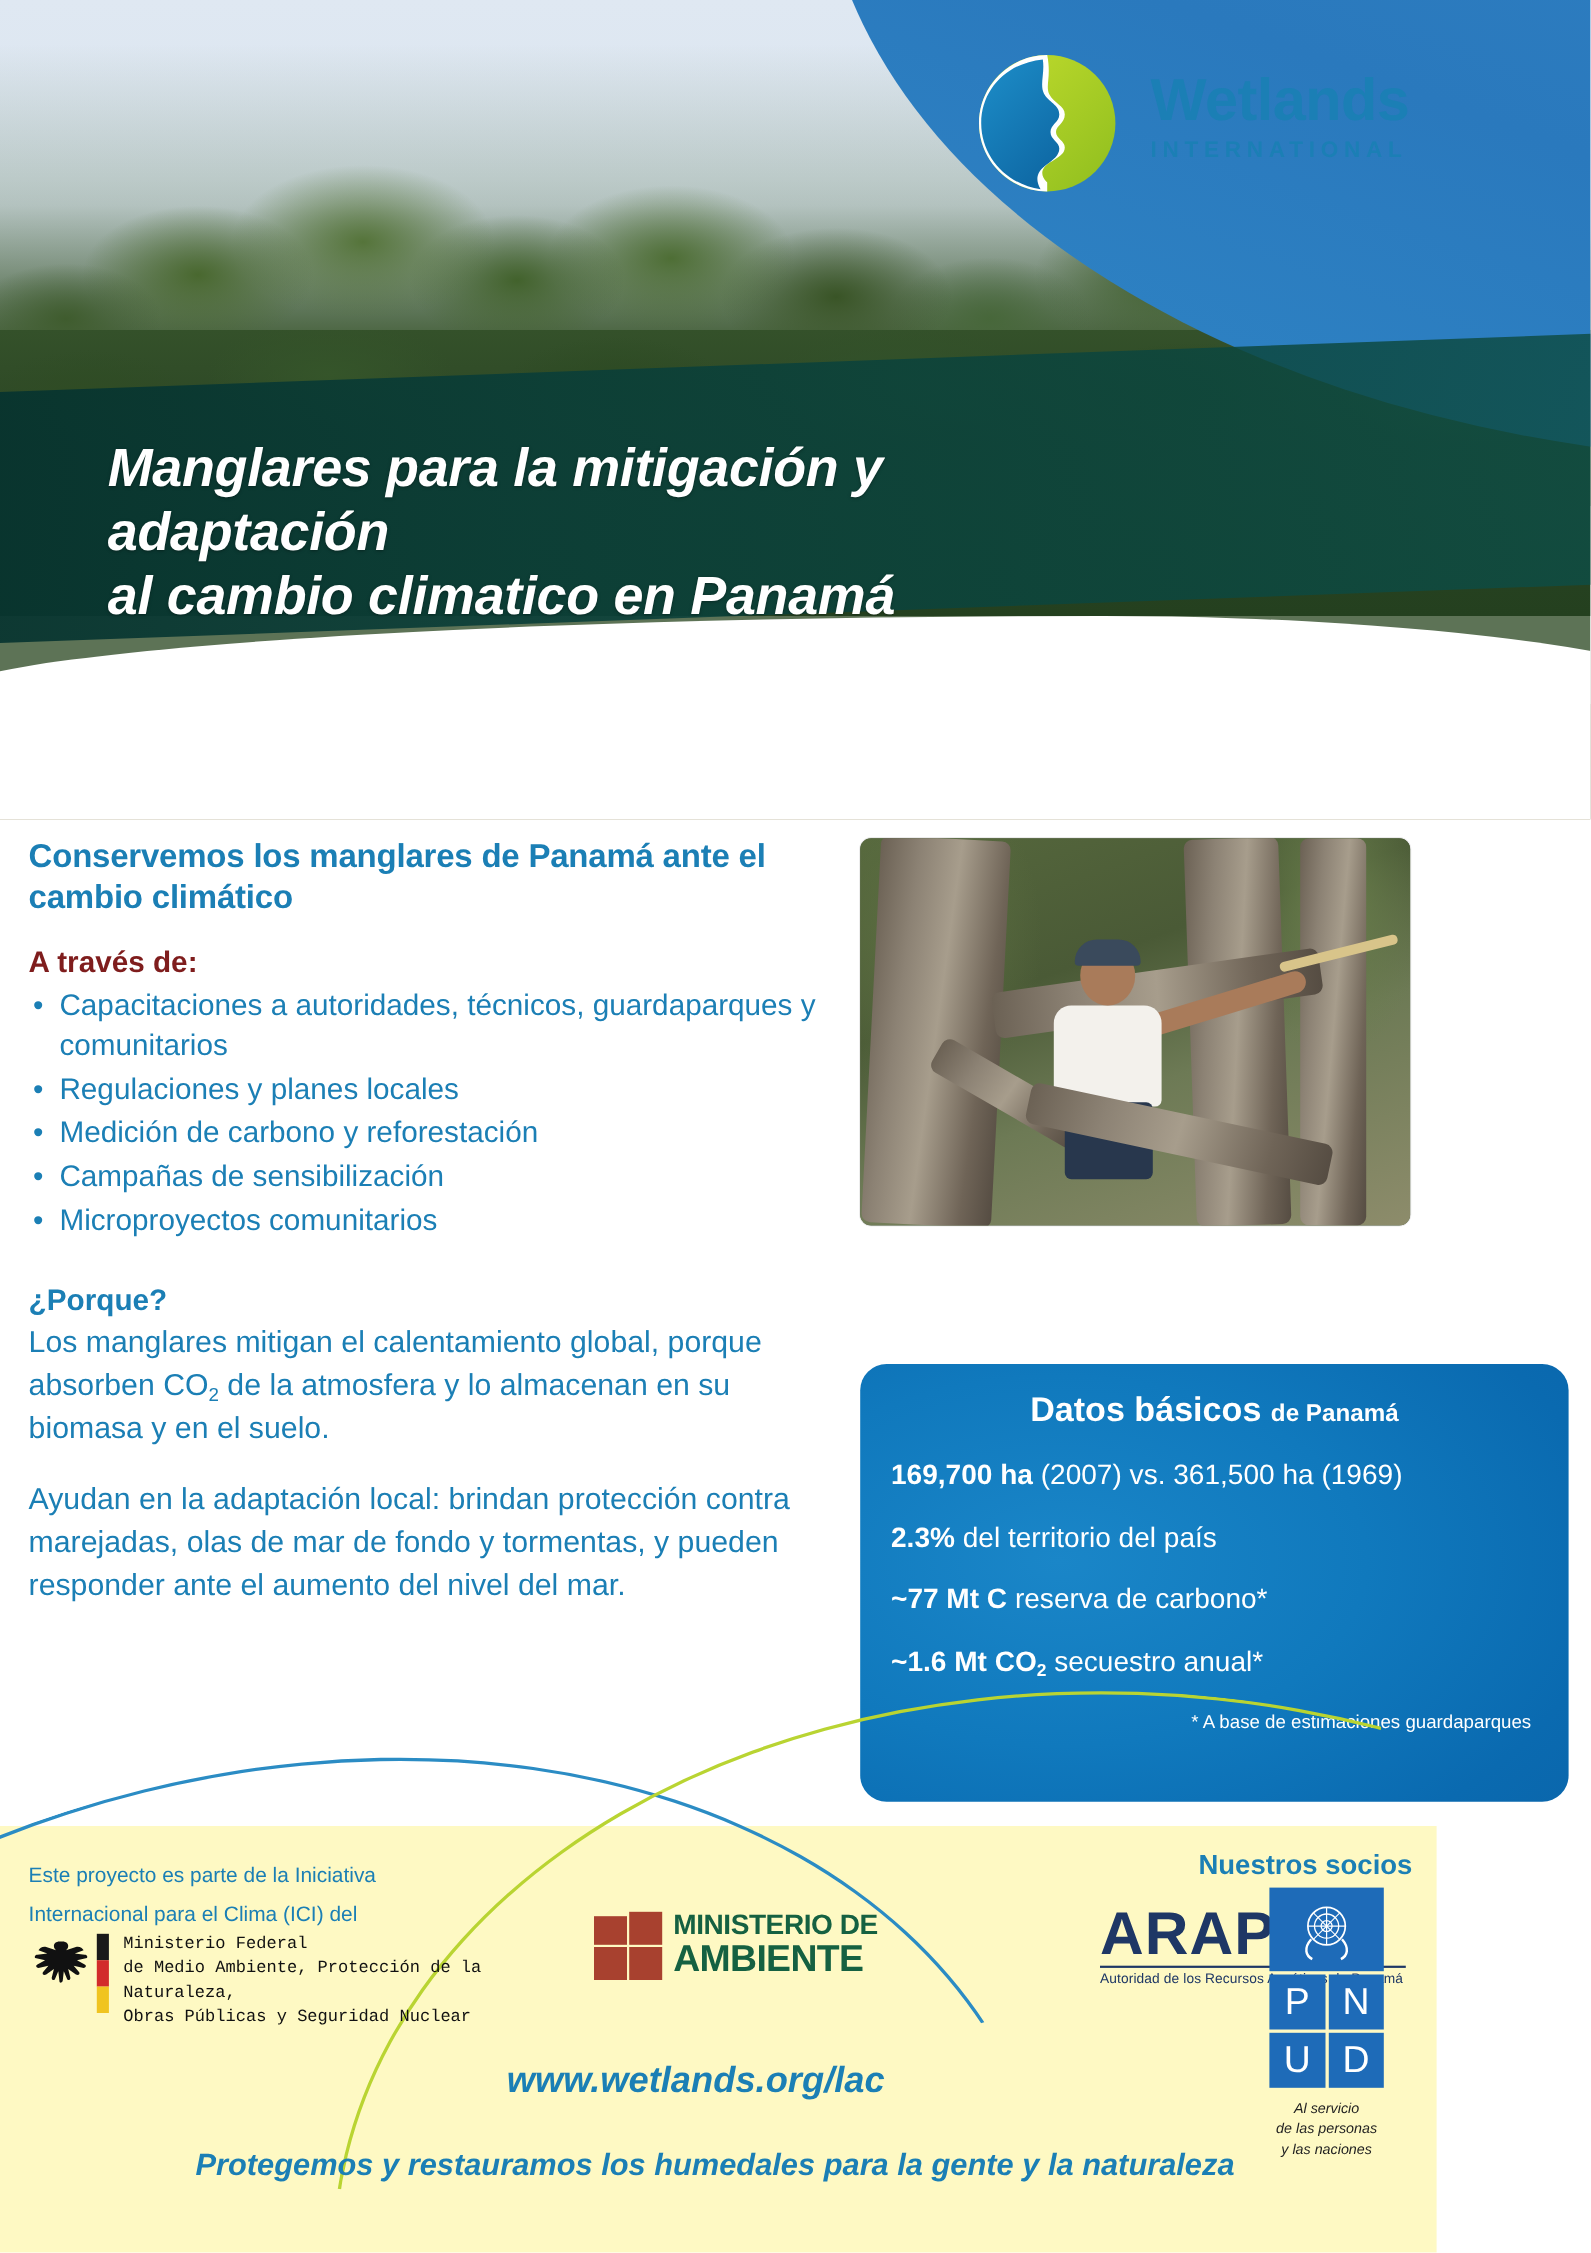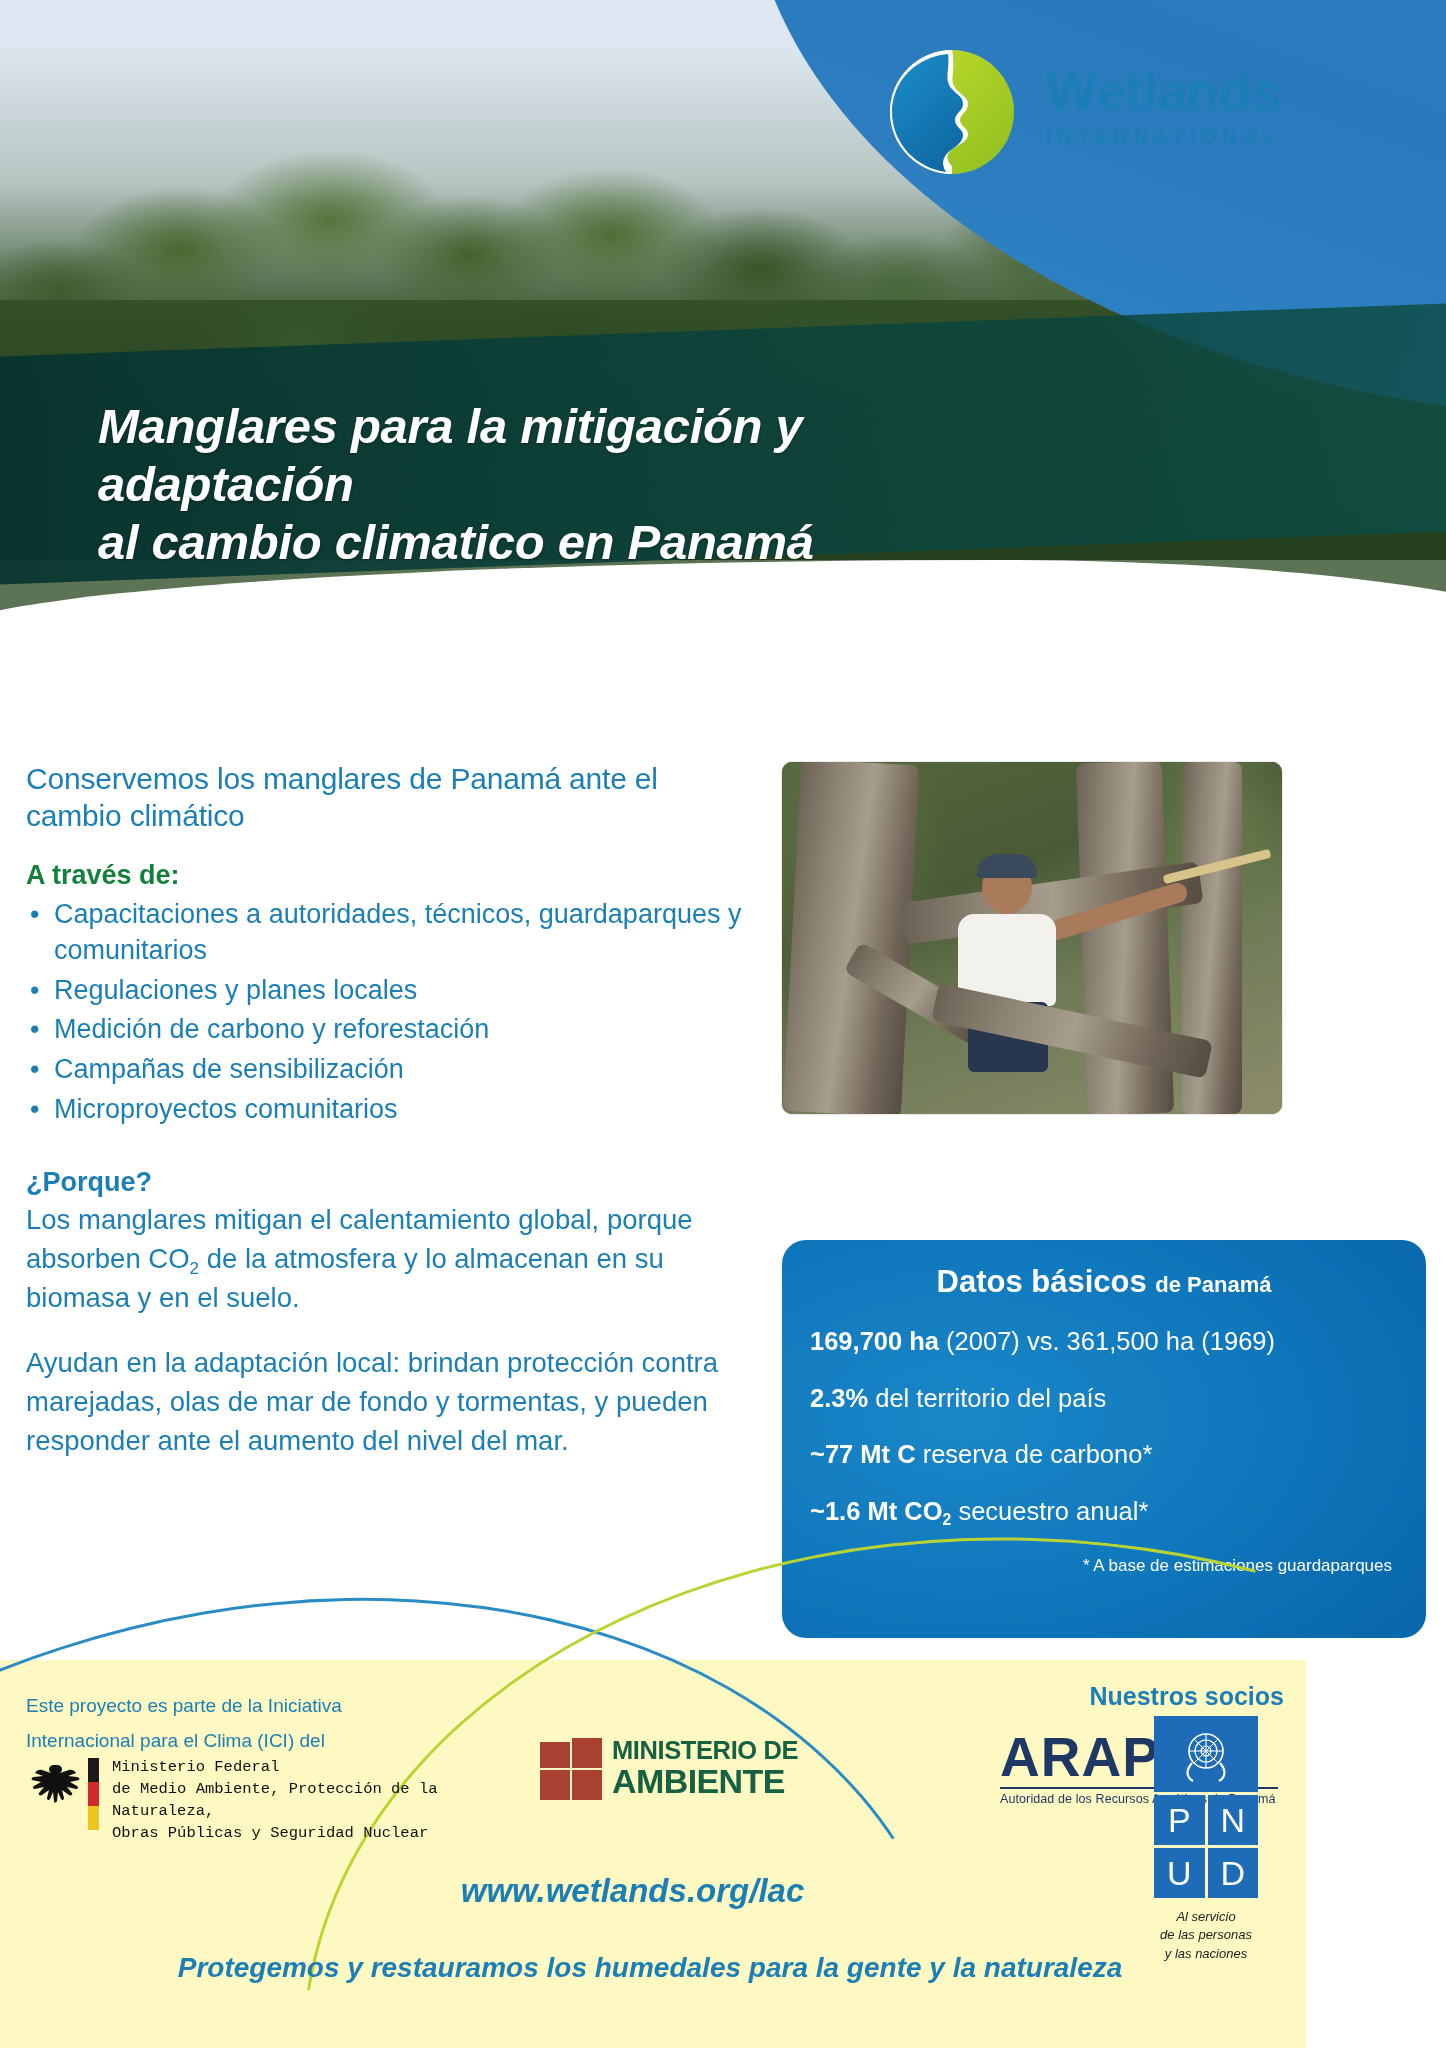--- a/index.html
+++ b/index.html
@@ -92,23 +92,23 @@
   .logo-word {
     color:#1b7fb5; font-size:54px; font-weight:bold; letter-spacing:-0.5px; line-height:1;
   }
   .logo-sub {
     color:#1b7fb5; font-size:20.5px; font-weight:bold; letter-spacing:5.2px; margin-top:7px;
   }
 
   
   .left-col { position:absolute; left:26px; top:760px; width:720px; }
   .h-blue {
-    color:#1b7fb5; font-weight:normal; font-size:30px; line-height:1.24; letter-spacing:-0.2px;
-  }
-  .sub-blue { color:#15803d; font-weight:bold; font-size:27px; margin-top:26px; }
+    color:#1b7fb5; font-weight:bold; font-size:30px; line-height:1.24; letter-spacing:-0.2px;
+  }
+  .sub-blue { color:#7f1d1d; font-weight:bold; font-size:27px; margin-top:26px; }
   .bullets { margin-top:6px; }
   .bullet {
     color:#1b7fb5; font-size:27px; line-height:1.32; padding-left:28px; position:relative; margin-top:4px;
   }
   .bullet::before {
     content:"•"; position:absolute; left:4px; top:0; color:#1b7fb5; font-size:27px;
   }
   .porque { color:#1b7fb5; font-weight:bold; font-size:27px; margin-top:40px; }
   .para { color:#1b7fb5; font-size:27.5px; line-height:1.42; margin-top:2px; }
   .para.second { margin-top:26px; }

